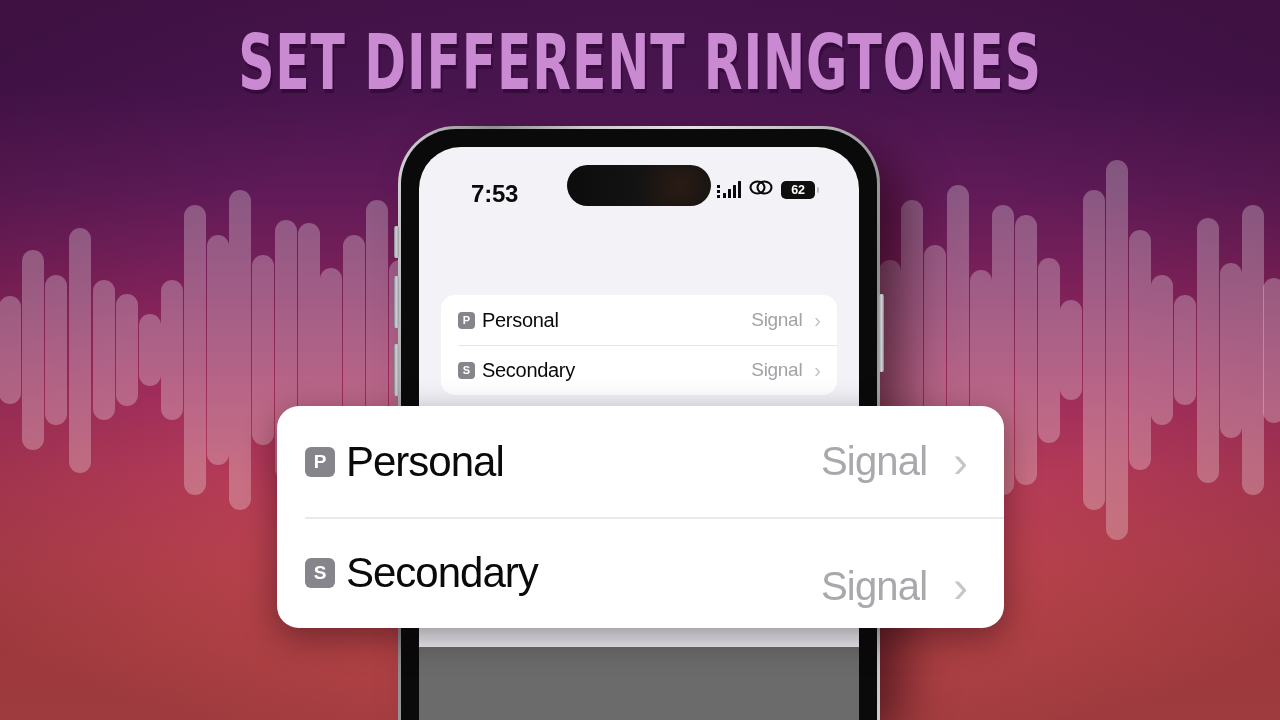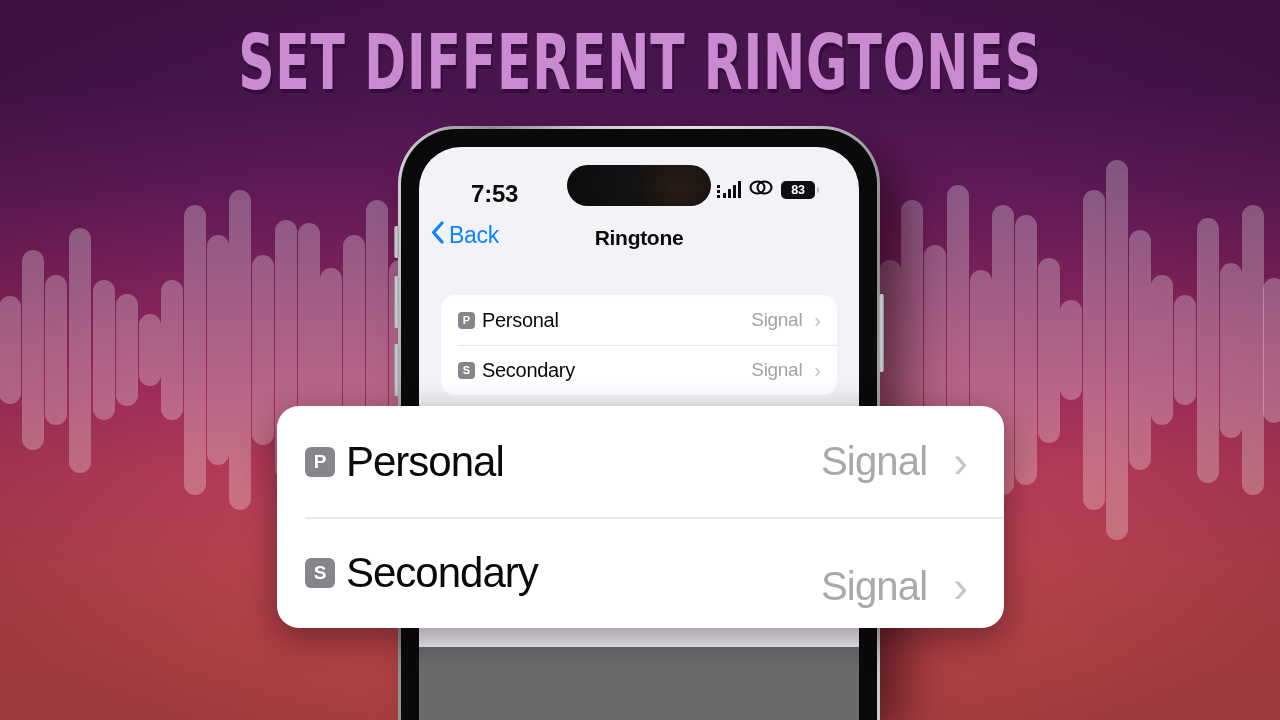--- a/index.html
+++ b/index.html
@@ -462,37 +462,26 @@
               <i class="b3"></i>
               <i class="b4"></i>
           </div>
           <span class="link-icon">
             <svg width="24" height="17" viewBox="0 0 24 17">
               <ellipse cx="8.5" cy="8.5" rx="7" ry="6" fill="none" stroke="#0a0a0a" stroke-width="2.1"></ellipse>
               <ellipse cx="15.5" cy="8.5" rx="7" ry="6" fill="none" stroke="#0a0a0a" stroke-width="2.1"></ellipse>
             </svg>
           </span>
           <div class="battery">
-            <span class="battery-pct">83</span>
+            <span class="battery-pct">62</span>
             <span class="battery-tip"></span>
           </div>
         </div>
       </div>
 
-      <div class="navbar">
-        <div class="nav-back">
-          <span>
-            <svg width="13" height="23" viewBox="0 0 13 23">
-              <polyline points="11,2 2.5,11.5 11,21" fill="none" stroke="#0a84ff" stroke-width="3.2" stroke-linecap="round" stroke-linejoin="round"></polyline>
-            </svg>
-          </span>
-          <span>Back</span>
-        </div>
-        <div class="nav-title">Ringtone</div>
-      </div>
 
       <div class="list-card">
         <div class="row">
           <span class="badge">P</span>
           <span class="row-label">Personal</span>
           <span class="row-spacer"></span>
           <span class="row-value">Signal</span>
           <span class="chev">›</span>
         </div>
         <div class="row">

